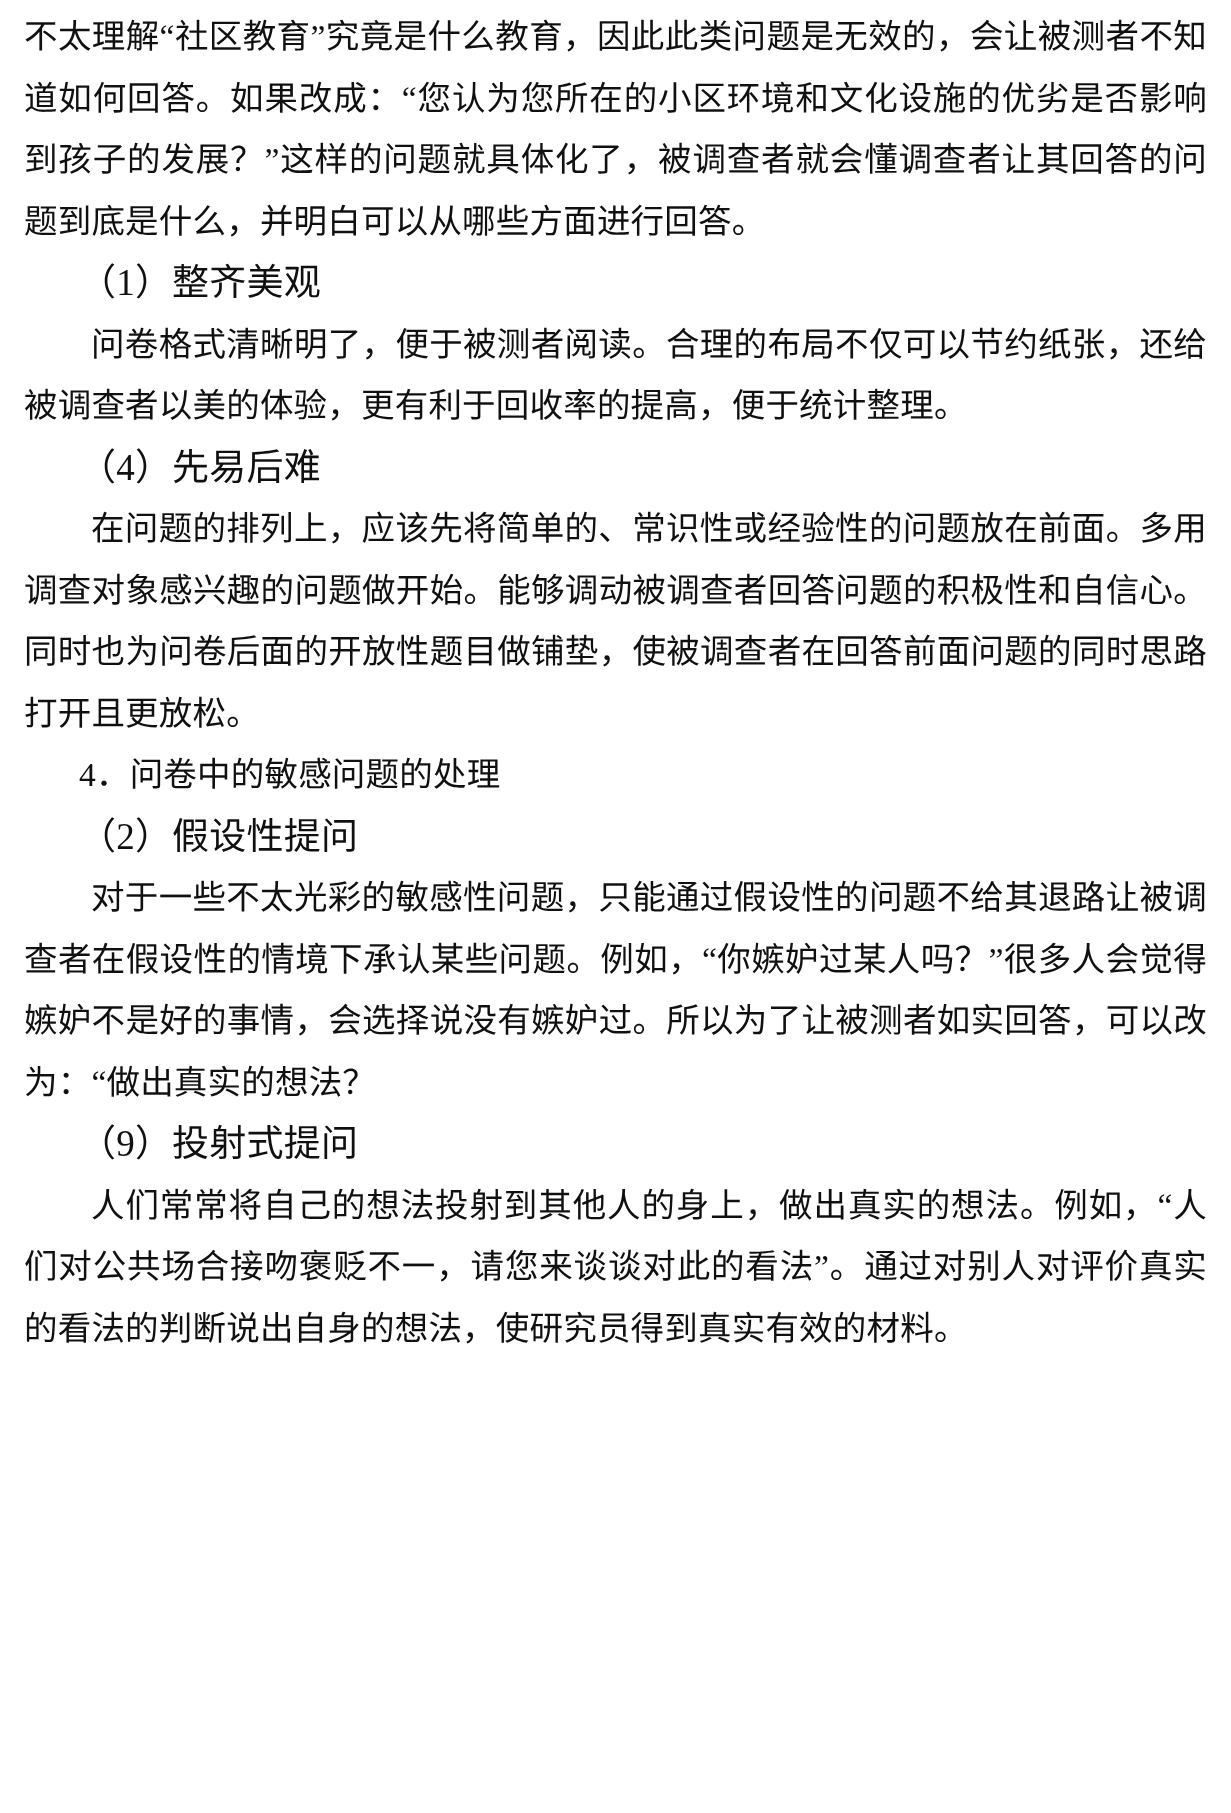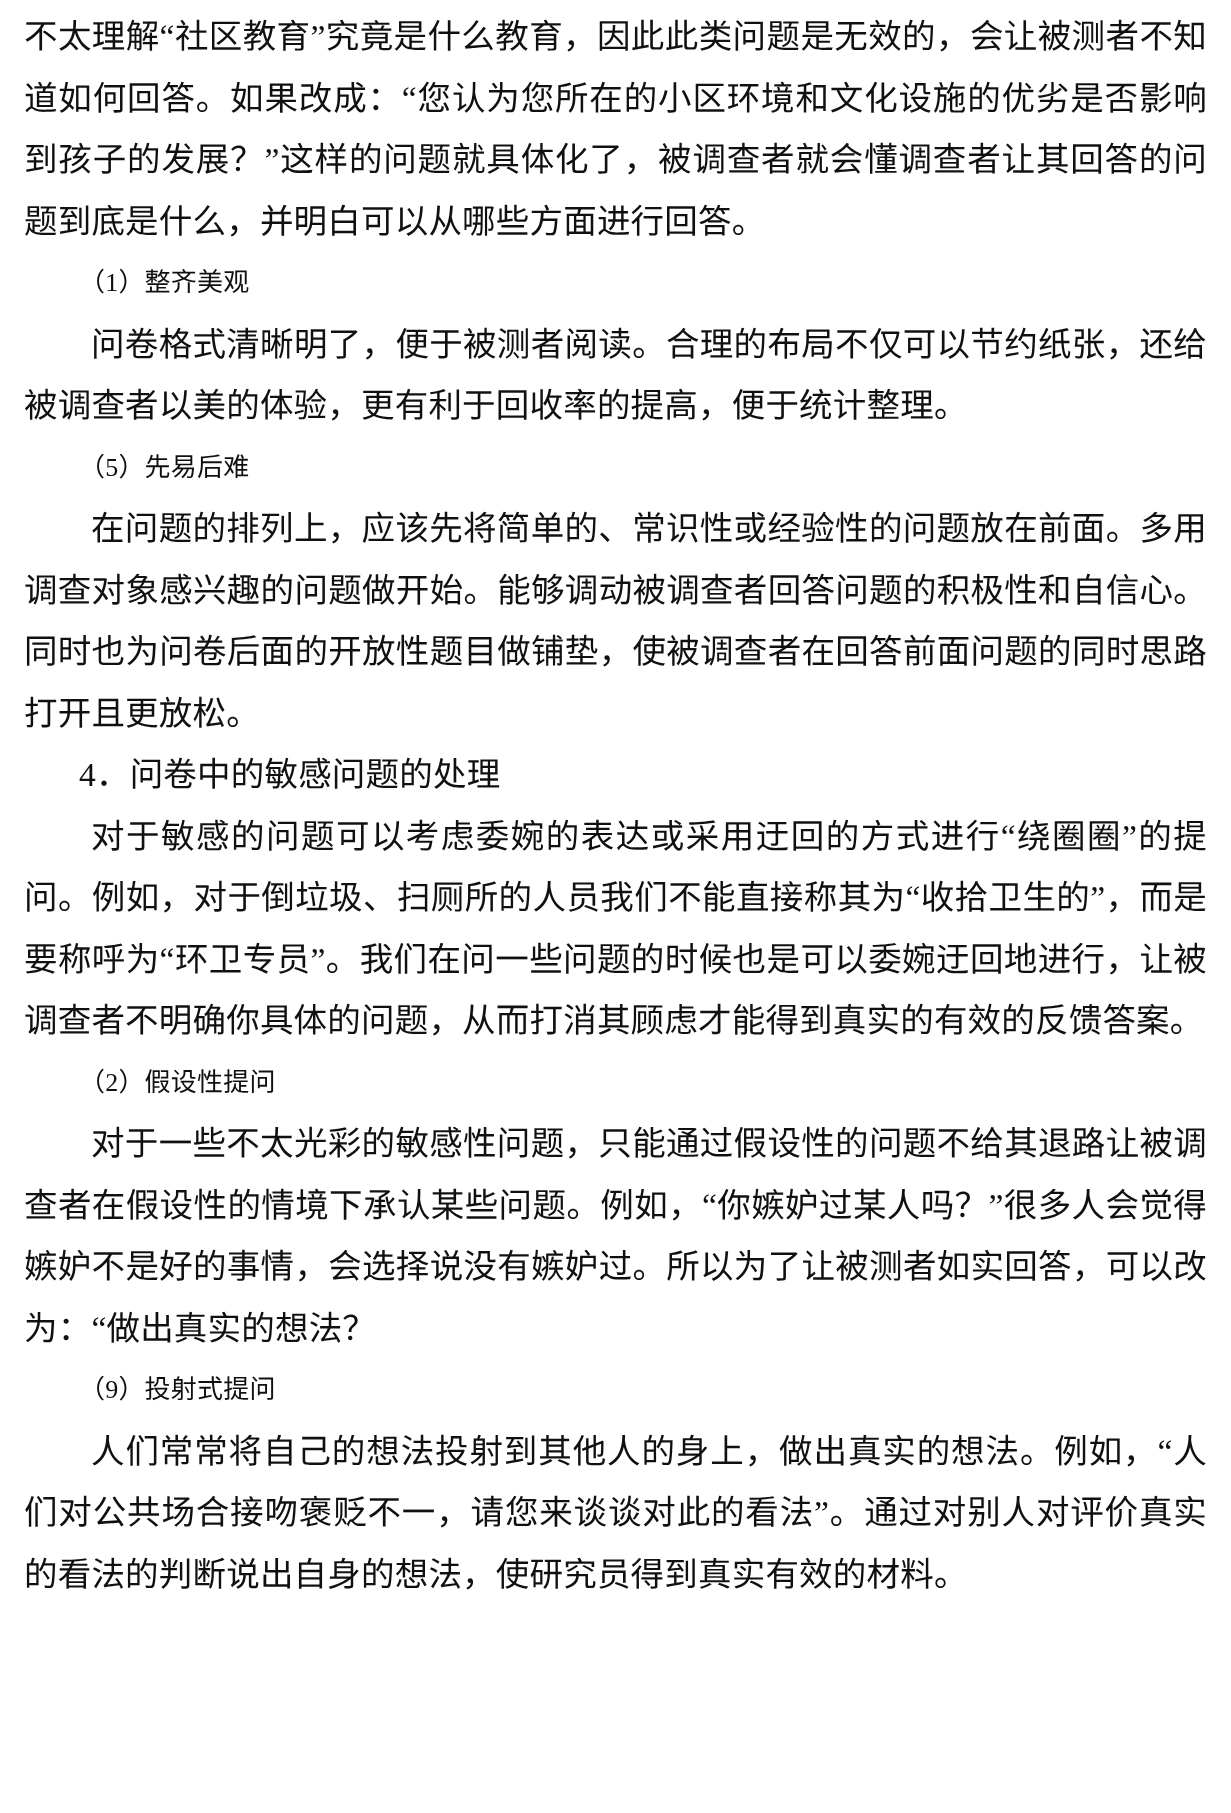--- a/index.html
+++ b/index.html
@@ -38,21 +38,21 @@
   
   .subhead {
     font-size: 33.5px;
     line-height: 61.5px;
     margin: 0;
     text-indent: 55px;
     letter-spacing: 0.2px;
   }
   
   .enum {
-    font-size: 26px;
+    font-size: 37px;
     line-height: 61.5px;
     margin: 0;
     text-indent: 55px;
     letter-spacing: 0.2px;
   }
   .answer-options {
     font-size: 33.5px;
     line-height: 61.5px;
     margin: 0;
     letter-spacing: 0.2px;
@@ -64,29 +64,28 @@
 
 <div class="page">
 
   <p class="body-text">不太理解“社区教育”究竟是什么教育，因此此类问题是无效的，会让被测者不知道如何回答。如果改成：“您认为您所在的小区环境和文化设施的优劣是否影响到孩子的发展？”这样的问题就具体化了，被调查者就会懂调查者让其回答的问题到底是什么，并明白可以从哪些方面进行回答。</p>
 
 
   <p class="enum">（1）整齐美观</p>
 
   <p class="body-text indent2">问卷格式清晰明了，便于被测者阅读。合理的布局不仅可以节约纸张，还给被调查者以美的体验，更有利于回收率的提高，便于统计整理。</p>
 
-  <p class="enum">（5）先易后难</p>
+  <p class="enum">（4）先易后难</p>
 
   <p class="body-text indent2">在问题的排列上，应该先将简单的、常识性或经验性的问题放在前面。多用调查对象感兴趣的问题做开始。能够调动被调查者回答问题的积极性和自信心。同时也为问卷后面的开放性题目做铺垫，使被调查者在回答前面问题的同时思路打开且更放松。</p>
 
   <p class="subhead">4．问卷中的敏感问题的处理</p>
 
 
 
-  <p class="body-text indent2">对于敏感的问题可以考虑委婉的表达或采用迂回的方式进行“绕圈圈”的提问。例如，对于倒垃圾、扫厕所的人员我们不能直接称其为“收拾卫生的”，而是要称呼为“环卫专员”。我们在问一些问题的时候也是可以委婉迂回地进行，让被调查者不明确你具体的问题，从而打消其顾虑才能得到真实的有效的反馈答案。</p>
 
   <p class="enum">（2）假设性提问</p>
 
   <p class="body-text indent2">对于一些不太光彩的敏感性问题，只能通过假设性的问题不给其退路让被调查者在假设性的情境下承认某些问题。例如，“你嫉妒过某人吗？”很多人会觉得嫉妒不是好的事情，会选择说没有嫉妒过。所以为了让被测者如实回答，可以改为：“做出真实的想法？</p>
 
 
   <p class="enum">（9）投射式提问</p>
 
   <p class="body-text indent2">人们常常将自己的想法投射到其他人的身上，做出真实的想法。例如，“人们对公共场合接吻褒贬不一，请您来谈谈对此的看法”。通过对别人对评价真实的看法的判断说出自身的想法，使研究员得到真实有效的材料。</p>
 

